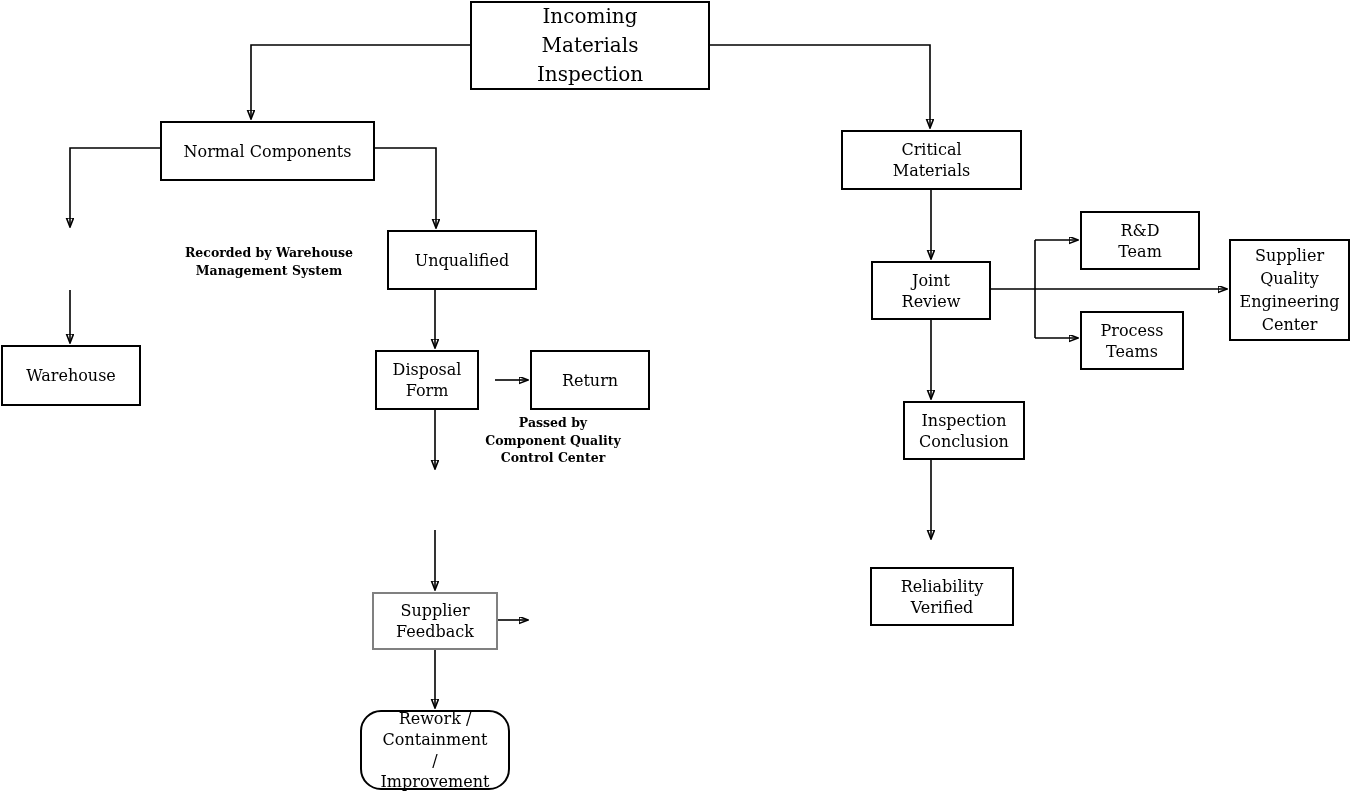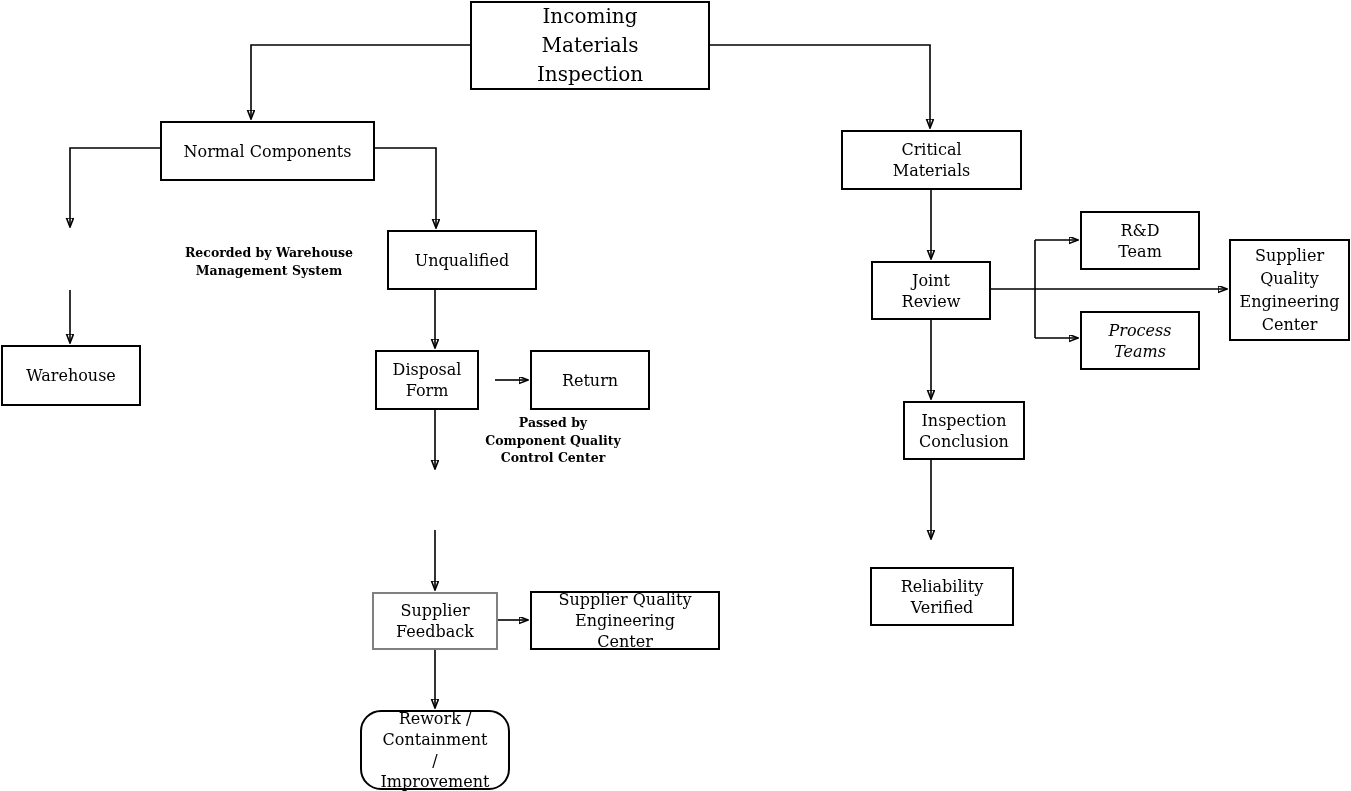--- a/index.html
+++ b/index.html
@@ -106,32 +106,30 @@
 
   <div class="node" style="left:375px; top:350px; width:104px; height:60px;">Disposal
 Form</div>
 
   <div class="node" style="left:530px; top:350px; width:120px; height:60px;">Return</div>
 
 
   <div class="node gray-border" style="left:372px; top:592px; width:126px; height:58px;">Supplier
 Feedback</div>
 
-  <div class="node" style="left:530px; top:591px; width:190px; height:59px;">Supplier Quality
-Engineering Center</div>
 
   <div class="node" style="left:360px; top:710px; width:150px; height:80px;border-radius:21px;">Rework /
 Containment /
 Improvement</div>
 
   <div class="node" style="left:871px; top:261px; width:120px; height:59px;text-align:center;">Joint Review</div>
 
   <div class="node" style="left:1080px; top:211px; width:120px; height:59px;">R&amp;D Team</div>
 
-  <div class="node" style="left:1080px; top:311px; width:120px; height:59px;font-style:italic;">Process
+  <div class="node" style="left:1080px; top:311px; width:104px; height:59px;">Process
 Teams</div>
 
   <div class="node" style="left:1229px; top:239px; width:121px; height:102px; line-height:23px;">Supplier
 Quality
 Engineering
 Center</div>
 
   <div class="node" style="left:870px; top:401px; width:122px; height:59px;margin-left:33px;">Inspection
 Conclusion</div>
 

